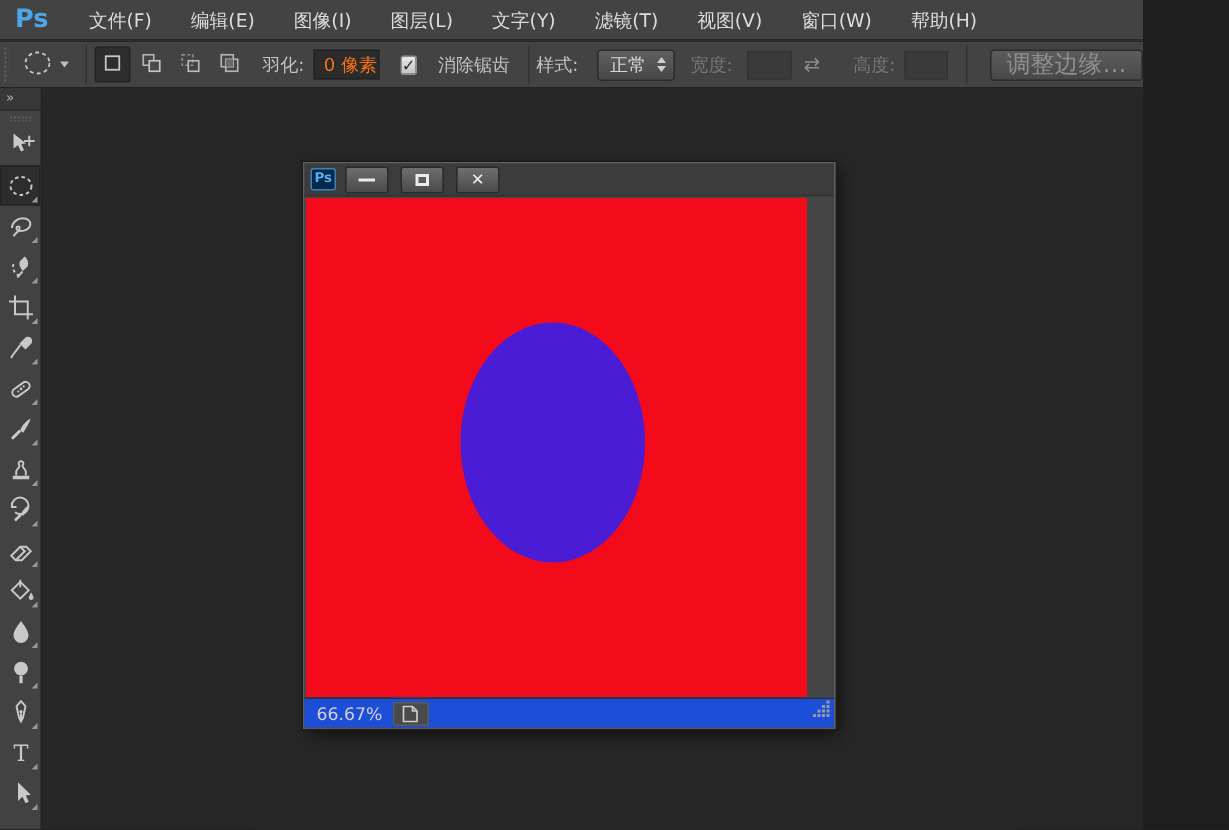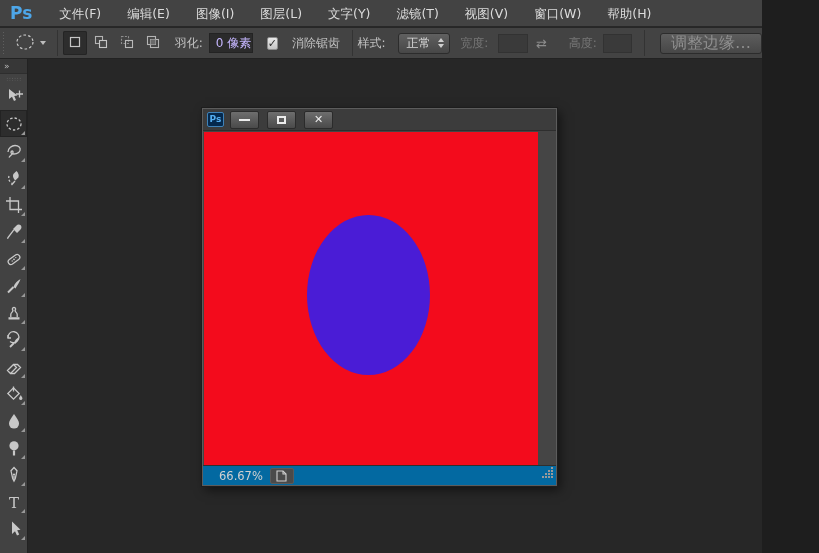--- a/index.html
+++ b/index.html
@@ -32,21 +32,21 @@
   .tool-preset { display:flex; align-items:center; gap:4px; padding:2px 6px 2px 2px; }
   .caret-down { width:0; height:0; border-left:3.5px solid transparent; border-right:3.5px solid transparent; border-top:4px solid #bdbdbd; }
   .vsep { width:1px; height:26px; background:#333; margin:0 5px; }
   .mode-btns { display:flex; gap:2px; }
   .mode-btn { width:24px; height:24px; display:flex; align-items:center; justify-content:center; border-radius:2px; }
   .mode-btn.active { background:#2d2d2d; box-shadow:inset 0 0 0 1px #242424; }
   .obar-label { margin:0 6px 0 10px; white-space:nowrap; }
   .obar-label.disabled, .disabled-txt { color:#767676; }
   .feather-field {
     width:68px; height:20px; background:#2b2b2b; border:1px solid #232323;
-    color:#c4b5fd; font-size:12px; line-height:18px; padding-left:6px; white-space:nowrap;
+    color:#f97316; font-size:12px; line-height:18px; padding-left:6px; white-space:nowrap;
   }
   .checkbox {
     width:13px; height:13px; background:linear-gradient(#e9e9e9,#c4c4c4);
     border:1px solid #8e8e8e; border-radius:2px; margin-left:14px;
     display:flex; align-items:center; justify-content:center;
     color:#2e2e2e; font-size:11px; font-weight:bold; line-height:11px;
   }
   .cb-label { margin-left:14px; white-space:nowrap; }
   .combo {
     width:78px; height:21px; margin-left:6px; border:1px solid #2c2c2c; border-radius:3px;
@@ -100,22 +100,22 @@
     width:29px; height:18px; margin-right:2px; border:1px solid #2b2b2b; border-radius:2px;
     background:linear-gradient(#6e6e6e,#4a4a4a);
     display:flex; align-items:center; justify-content:center; color:#ececec; font-size:11px; font-weight:bold;
   }
   .win-btn .minus { display:block; width:11px; height:2px; background:#ececec; }
   .win-btn .maxbox { display:block; width:9px; height:8px; border:2px solid #ececec; }
   .doc-canvas-area { position:relative; flex:1; background:#454545; overflow:hidden; }
   .canvas { position:absolute; left:1px; top:1px; width:334px; height:333px; }
   .canvas-ellipse { position:absolute; left:103px; top:83px; width:123px; height:160px; border-radius:50%; }
   .doc-statusbar {
-    height:20px; flex:0 0 auto; background:#0369a1; border-top:1px solid #2f2f2f;
-    display:flex; align-items:center; padding-left:16px; gap:7px; position:relative;
+    height:20px; flex:0 0 auto; background:#1d4ed8; border-top:1px solid #2f2f2f;
+    display:flex; align-items:center; padding-left:8px; gap:7px; position:relative;
   }
   .status-zoom { color:#d0d0d0; font-size:11.5px; }
   .status-docbtn {
     width:24px; height:16px; background:#4a4a4a; border:1px solid #5a5a5a; border-radius:2px;
     display:flex; align-items:center; justify-content:center;
   }
   .resize-grip { position:absolute; right:2px; bottom:2px; }
 </style>
 </head>
 <body>

